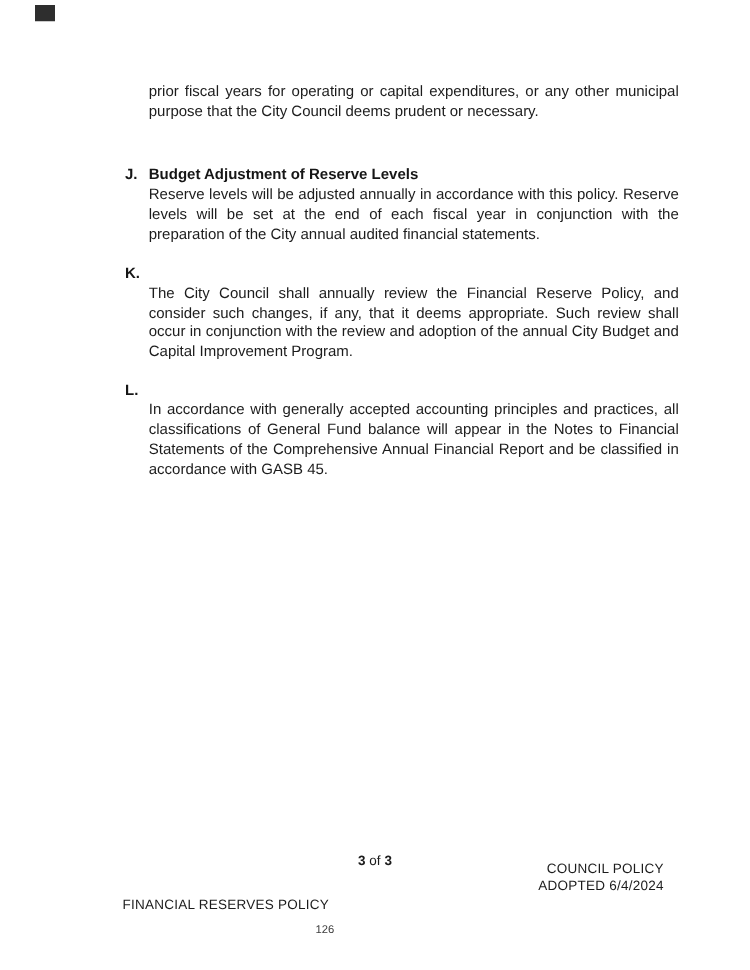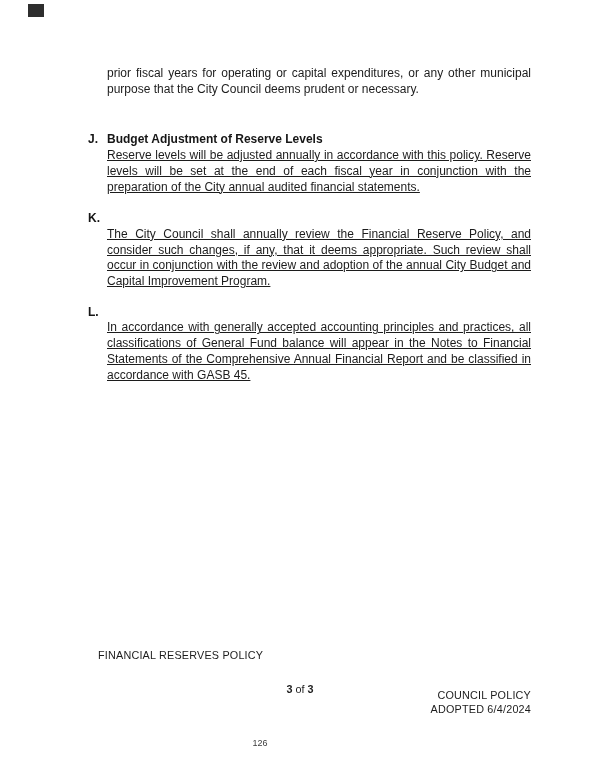--- a/index.html
+++ b/index.html
@@ -12,43 +12,42 @@
     overflow: hidden;
   }
   .page { position: absolute; inset: 0; background: #ffffff; }
 
   .artifact-mark {
     position: absolute; left: 28px; top: 4px;
     width: 16px; height: 13px; background: #2e2e2e;
   }
 
   .content {
-    position: absolute; left: 88px; top: 66px; width: 443px;
+    position: absolute; left: 100px; top: 66px; width: 443px;
     font-size: 12px; line-height: 15.7px;
   }
   .intro {
     margin: 0 0 0 19px; width: 424px;
     text-align: justify;
   }
   .section { margin-top: 16px; }
   .section.first { margin-top: 35px; }
   .section.third { margin-top: 15px; }
   .sec-head {
     font-weight: bold; color: #161616;
     display: flex;
   }
   .sec-letter { width: 19px; flex: 0 0 19px; }
   .sec-body {
     margin-left: 19px; width: 424px;
     text-align: justify;
-    text-decoration: underline;
   }
 
   .footer { position: absolute; left: 0; top: 0; width: 600px; font-size: 10.8px; }
-  .footer-left { position: absolute; left: 70px; top: 649px; letter-spacing: 0.2px; padding-left: 28px; }
+  .footer-left { position: absolute; left: 70px; top: 718px; letter-spacing: 0.2px; padding-left: 28px; }
   .footer-center { position: absolute; left: 0; top: 683px; width: 600px; text-align: center; }
   .footer-center .num { font-weight: bold; }
   .footer-center .of { margin: 0 3px; text-align: right; }
   .footer-right {
     position: absolute; right: 69px; top: 688px;
     text-align: right; line-height: 14px; letter-spacing: 0.2px;
   }
   .page-num {
     position: absolute; left: 0; top: 738px; width: 520px;
     text-align: center; font-size: 9px; color: #3d3d3d;

